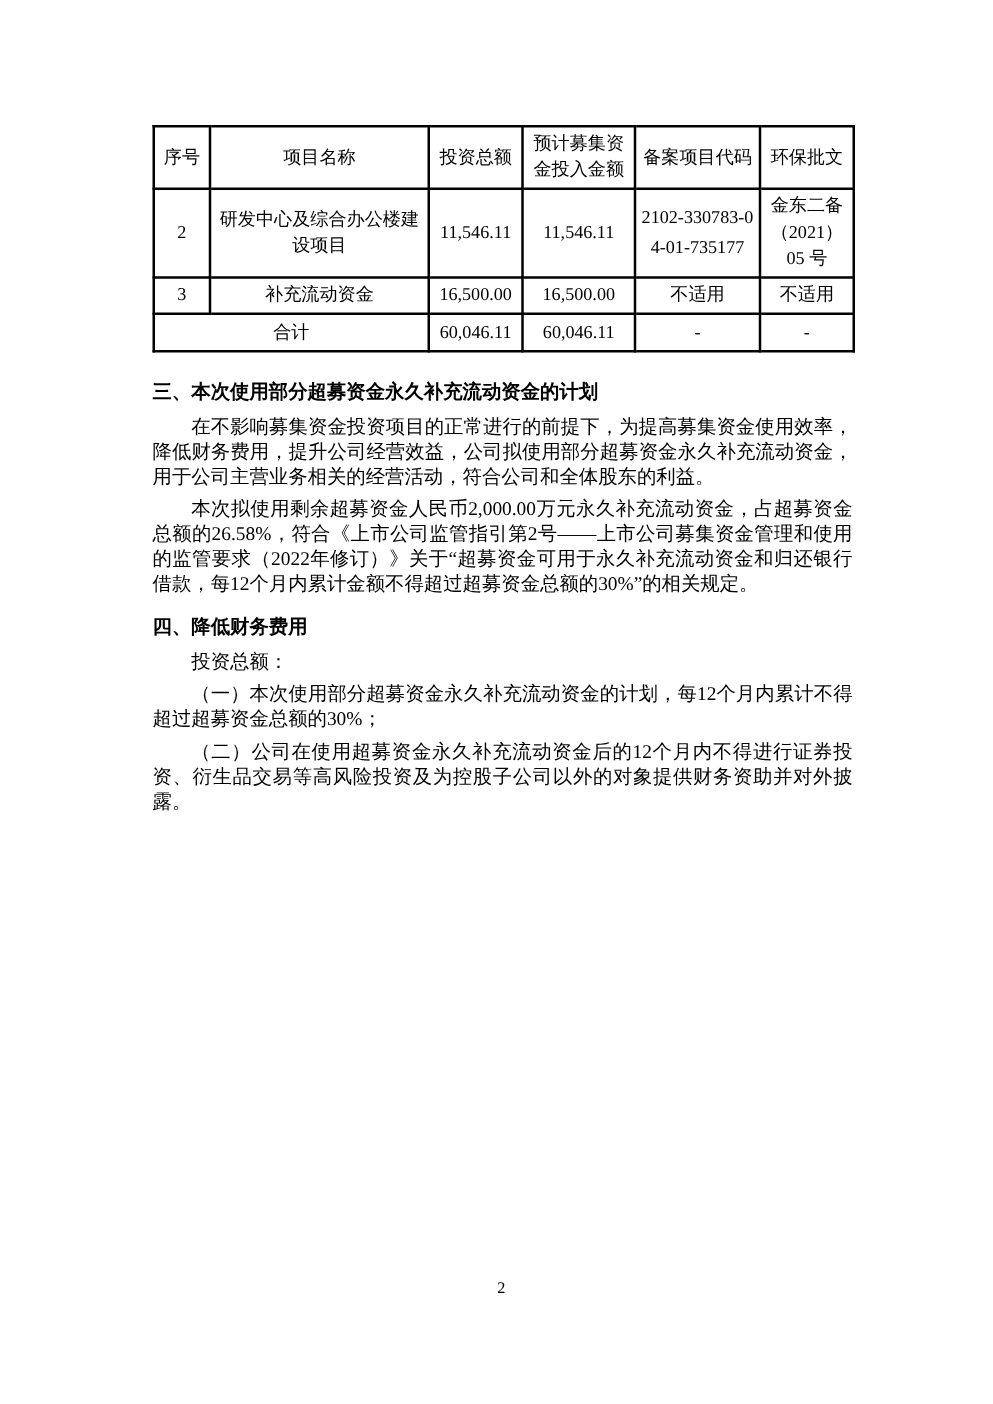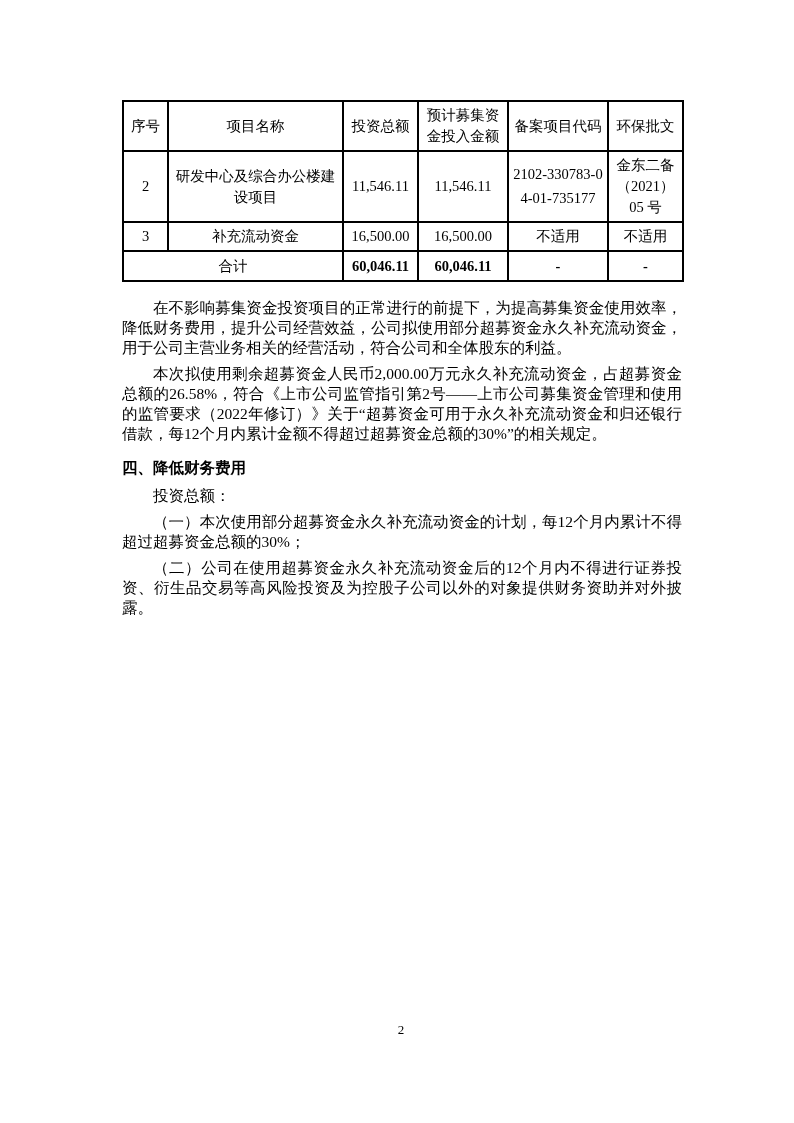--- a/index.html
+++ b/index.html
@@ -35,21 +35,21 @@
   }
   table.projects thead th { height: 45px; }
   td.cell-name { text-align: left; padding-left: 7px; padding-right: 6px; margin-top: 29px; }
   td.cell-num { text-align: right; padding-right: 5px; }
   td.cell-num2 { text-align: right; padding-right: 9px; }
   td.cell-code { word-break: break-all; line-height: 1.6; font-family: Liberation Serif, serif; }
   td.cell-env { line-height: 1.45; }
   tr.row-project { height: 62px; }
   tr.row-simple { height: 29px; }
   tr.row-total { height: 30px; }
-  tr.row-total .bold-num { font-weight: bold; }
+  tr.row-total .bold-num { font-weight: normal; }
   h2.sec-heading {
     font-size: 15.5px;
     font-weight: bold;
     line-height: 32px;
     margin: 0 0 2px 0;
   }
   h2.sec4 { margin-top: 8px; }
   p.para {
     font-size: 15.5px;
     line-height: 20px;
@@ -112,20 +112,21 @@
         <tr class="row-total">
           <td colspan="2">合计</td>
           <td class="cell-num bold-num">60,046.11</td>
           <td class="cell-num2 bold-num">60,046.11</td>
           <td class="bold-num">-</td>
           <td class="bold-num">-</td>
         </tr>
       </tbody>
     </table>
 
+    <h2 class="sec-heading">三、本次使用部分超募资金永久补充流动资金的计划</h2>
     <p class="para">在不影响募集资金投资项目的正常进行的前提下，为提高募集资金使用效率，降低财务费用，提升公司经营效益，公司拟使用部分超募资金永久补充流动资金，用于公司主营业务相关的经营活动，符合公司和全体股东的利益。</p>
     <p class="para">本次拟使用剩余超募资金人民币2,000.00万元永久补充流动资金，占超募资金总额的26.58%，符合《上市公司监管指引第2号——上市公司募集资金管理和使用的监管要求（2022年修订）》关于“超募资金可用于永久补充流动资金和归还银行借款，每12个月内累计金额不得超过超募资金总额的30%”的相关规定。</p>
 
     <h2 class="sec-heading sec4">四、降低财务费用</h2>
     <p class="para">投资总额：</p>
     <p class="para">（一）本次使用部分超募资金永久补充流动资金的计划，每12个月内累计不得超过超募资金总额的30%；</p>
     <p class="para">（二）公司在使用超募资金永久补充流动资金后的12个月内不得进行证券投资、衍生品交易等高风险投资及为控股子公司以外的对象提供财务资助并对外披露。</p>
 
   </div>
 

